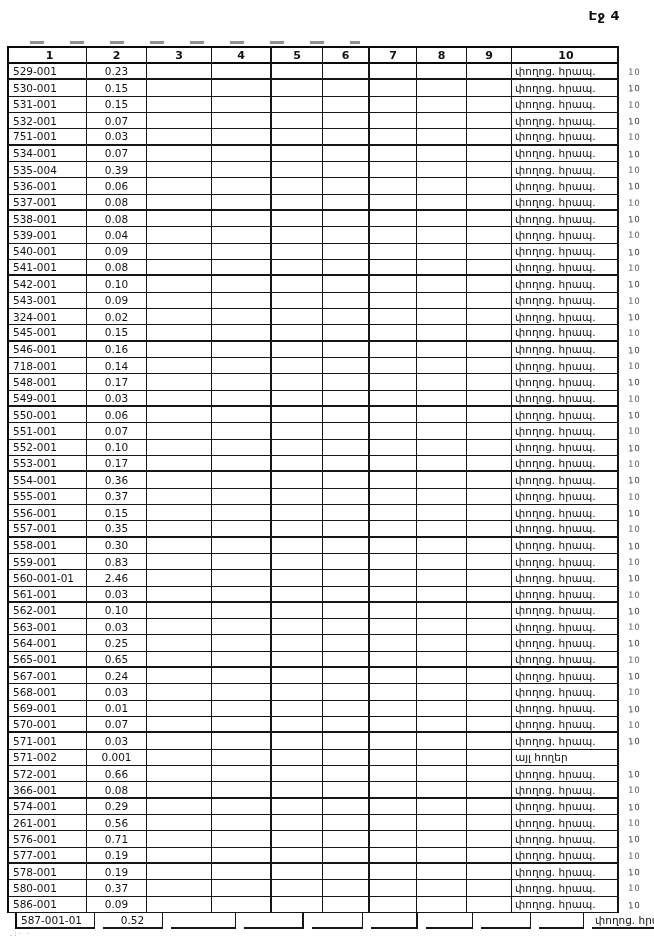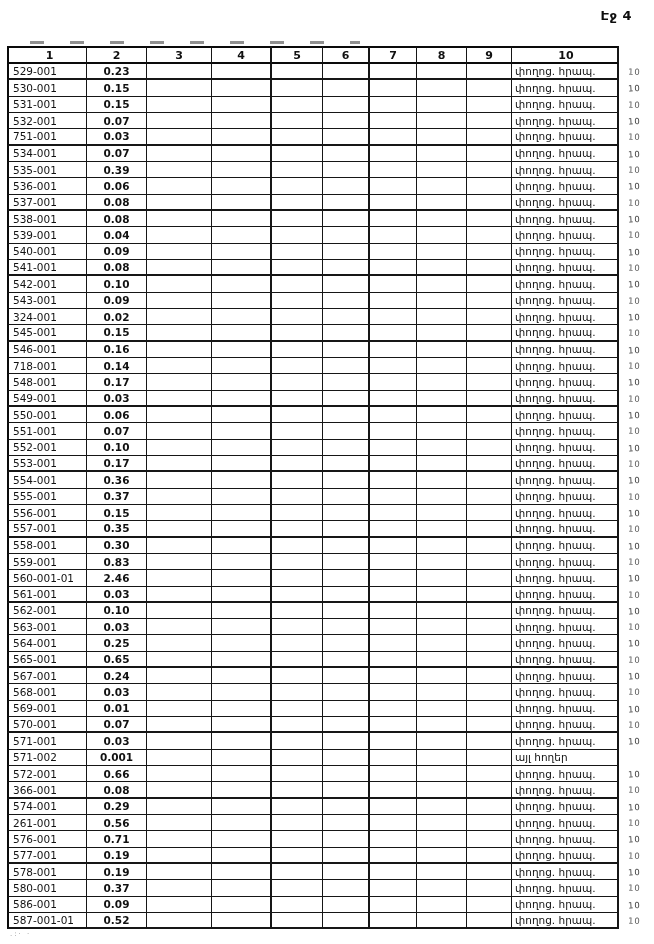--- a/index.html
+++ b/index.html
@@ -7,21 +7,21 @@
   body {
     position: relative;
     width: 654px; height: 944px;
     background: #ffffff;
     font-family: "DejaVu Sans", "Liberation Sans", sans-serif;
     color: #151515;
     overflow: hidden;
   }
   .page-label {
     position: absolute;
-    top: 8px; right: 22px;
+    top: 8px; right: 34px;
     font-size: 13px;
     font-weight: bold;
     letter-spacing: 0.5px;
     color: #0d0d0d;
   }
   .table-wrap {
     position: absolute;
     left: 7px; top: 46px;
   }
   .trow { display: flex; align-items: stretch; }
@@ -38,32 +38,32 @@
   }
   .hrow .cell {
     height: 18px;
     border-top: 2px solid #0a0a0a;
     justify-content: center;
     font-weight: bold;
     font-size: 11px;
     border-bottom: 2px solid #0a0a0a;
   }
   .c1  { width: 80px; border-left: 2px solid #0a0a0a; padding-left: 4px; }
-  .c2  { width: 60px; justify-content: center; font-weight: bold; }
+  .c2  { width: 60px; justify-content: center; }
   .c3  { width: 65px; }
   .c4  { width: 60px; border-right-width: 2px; }
   .c5  { width: 51px; }
   .c6  { width: 47px; border-right-width: 2px; }
   .c7  { width: 47px; }
   .c8  { width: 50px; }
   .c9  { width: 45px; }
   .c10 { width: 107px; padding-left: 3px; border-right-width: 2px; }
   
   .tbody .trow:nth-child(4n+1) .cell { border-bottom-width: 2px; }
-  .tbody .trow:last-child .cell { border-bottom-width: 2px; }
+  .tbody .trow:last-child .cell { border-bottom-width: 2px; margin-left: 8px; }
   .margin-note {
     display: flex;
     align-items: center;
     height: 16.34px;
     margin-left: 9px;
     width: 22px;
     font-size: 8.5px;
     color: #3a3a3a;
     transform: rotate(-3deg);
     letter-spacing: 1px;
@@ -184,21 +184,21 @@
     <div class="cell c5"></div>
     <div class="cell c6"></div>
     <div class="cell c7"></div>
     <div class="cell c8"></div>
     <div class="cell c9"></div>
     <div class="cell c10">փողոց. հրապ.</div>
     <span class="margin-note">10</span>
   </div>
 
   <div class="trow">
-    <div class="cell c1">535-001</div>
+    <div class="cell c1">535-004</div>
     <div class="cell c2">0.39</div>
     <div class="cell c3"></div>
     <div class="cell c4"></div>
     <div class="cell c5"></div>
     <div class="cell c6"></div>
     <div class="cell c7"></div>
     <div class="cell c8"></div>
     <div class="cell c9"></div>
     <div class="cell c10">փողոց. հրապ.</div>
     <span class="margin-note">10</span>

